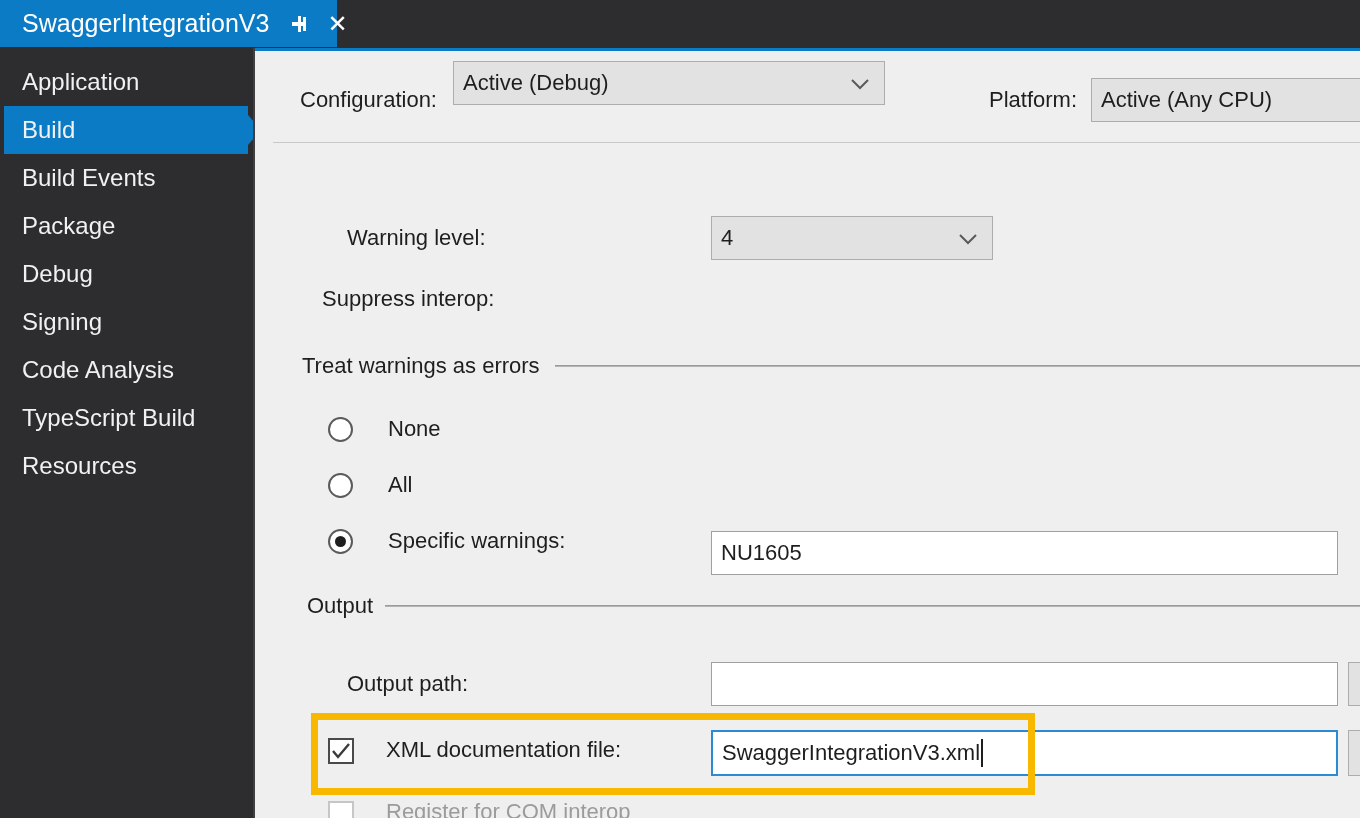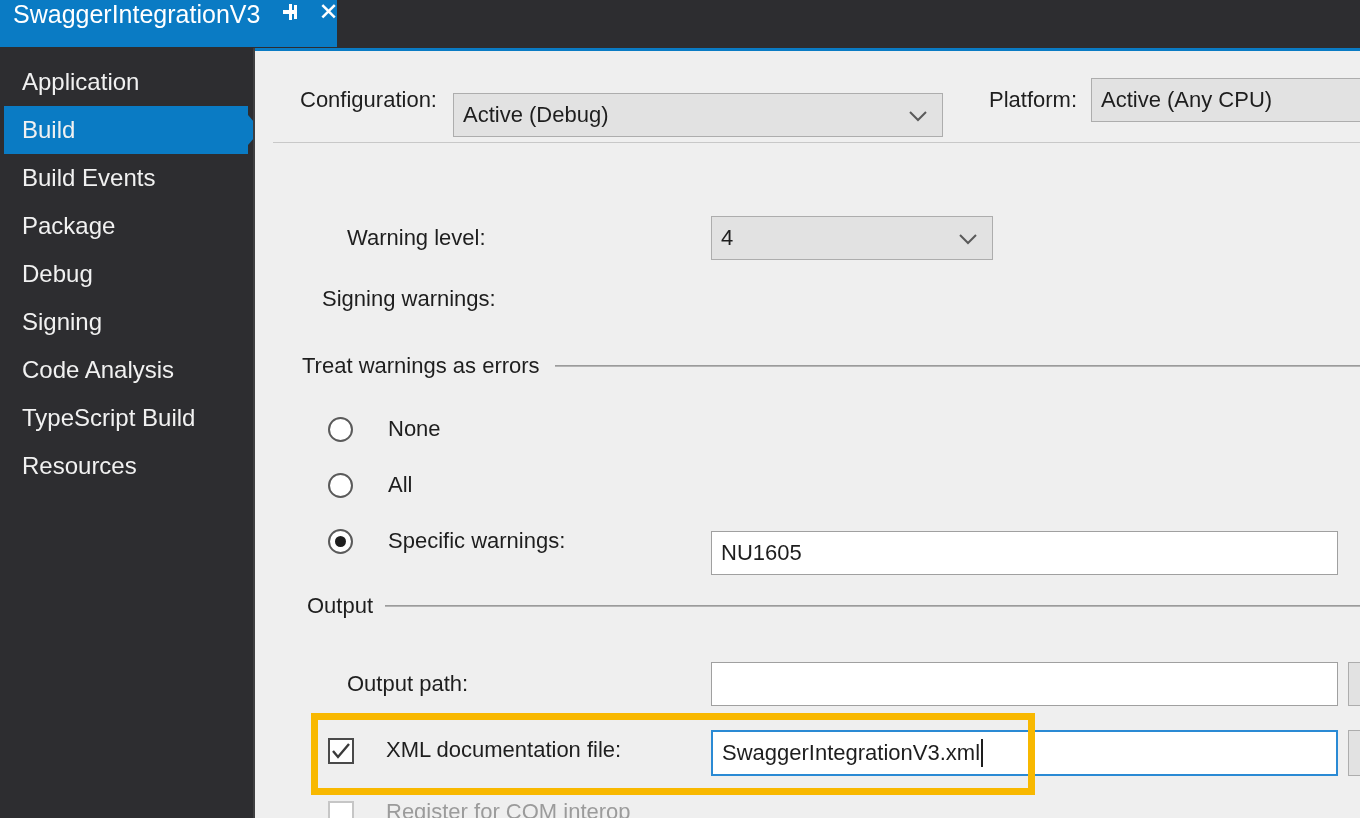--- a/index.html
+++ b/index.html
@@ -28,22 +28,23 @@
     left: 0; top: 0;
     width: 1360px; height: 48px;
     background: #2d2d30;
   }
   .tab {
     position: absolute;
     left: 0; top: 0;
     width: 337px; height: 47px;
     background: #0a7bc4;
     display: flex;
-    box-sizing: border-box;
-    padding-left: 13px;
+    align-items: center;
+    box-sizing: border-box;
+    padding-left: 22px;
   }
   .tab-title {
     color: #ffffff;
     font-size: 25px;
     font-weight: 400;
     letter-spacing: 0px;
     white-space: nowrap;
   }
   .tab-pin {
     margin-left: 20px;
@@ -265,21 +266,21 @@
       </div>
     <div class="side-item" style="top:394px;">
         <span>Resources</span>
       </div>
   </div>
   <div class="sidebar-sep"></div>
 
   <div class="content">
 
     <div class="lbl" style="left:25px; top:36px;">Configuration:</div>
-    <div class="combo" style="left:198px; top:42px; width:490px; height:44px;">
+    <div class="combo" style="left:198px; top:10px; width:432px; height:44px;">
       <span>Active (Debug)</span>
       <span class="chev">
         <svg width="20" height="12" viewBox="0 0 20 12">
             <polyline points="2,2 10,10 18,2" fill="none" stroke="#5a5a5a" stroke-width="2"></polyline>
           </svg>
       </span>
     </div>
 
     <div class="lbl" style="left:714px; top:36px;">Platform:</div>
     <div class="combo" style="left:836px; top:27px; width:290px; height:44px;">
@@ -291,21 +292,21 @@
     <div class="lbl" style="left:72px; top:174px;">Warning level:</div>
     <div class="combo" style="left:456px; top:165px; width:282px; height:44px;">
       <span>4</span>
       <span class="chev">
         <svg width="20" height="12" viewBox="0 0 20 12">
             <polyline points="2,2 10,10 18,2" fill="none" stroke="#5a5a5a" stroke-width="2"></polyline>
           </svg>
       </span>
     </div>
 
-    <div class="lbl" style="left:47px; top:235px;">Signing warnings:</div>
+    <div class="lbl" style="left:47px; top:235px;">Suppress interop:</div>
 
     <div class="lbl" style="left:27px; top:302px;">Treat warnings as errors</div>
     <div class="grouprule" style="left:300px; top:314px; width:808px;"></div>
 
     <div class="radio" style="left:73px; top:366px;"></div>
     <div class="lbl" style="left:113px; top:365px;">None</div>
 
     <div class="radio" style="left:73px; top:422px;"></div>
     <div class="lbl" style="left:113px; top:421px;">All</div>
 

